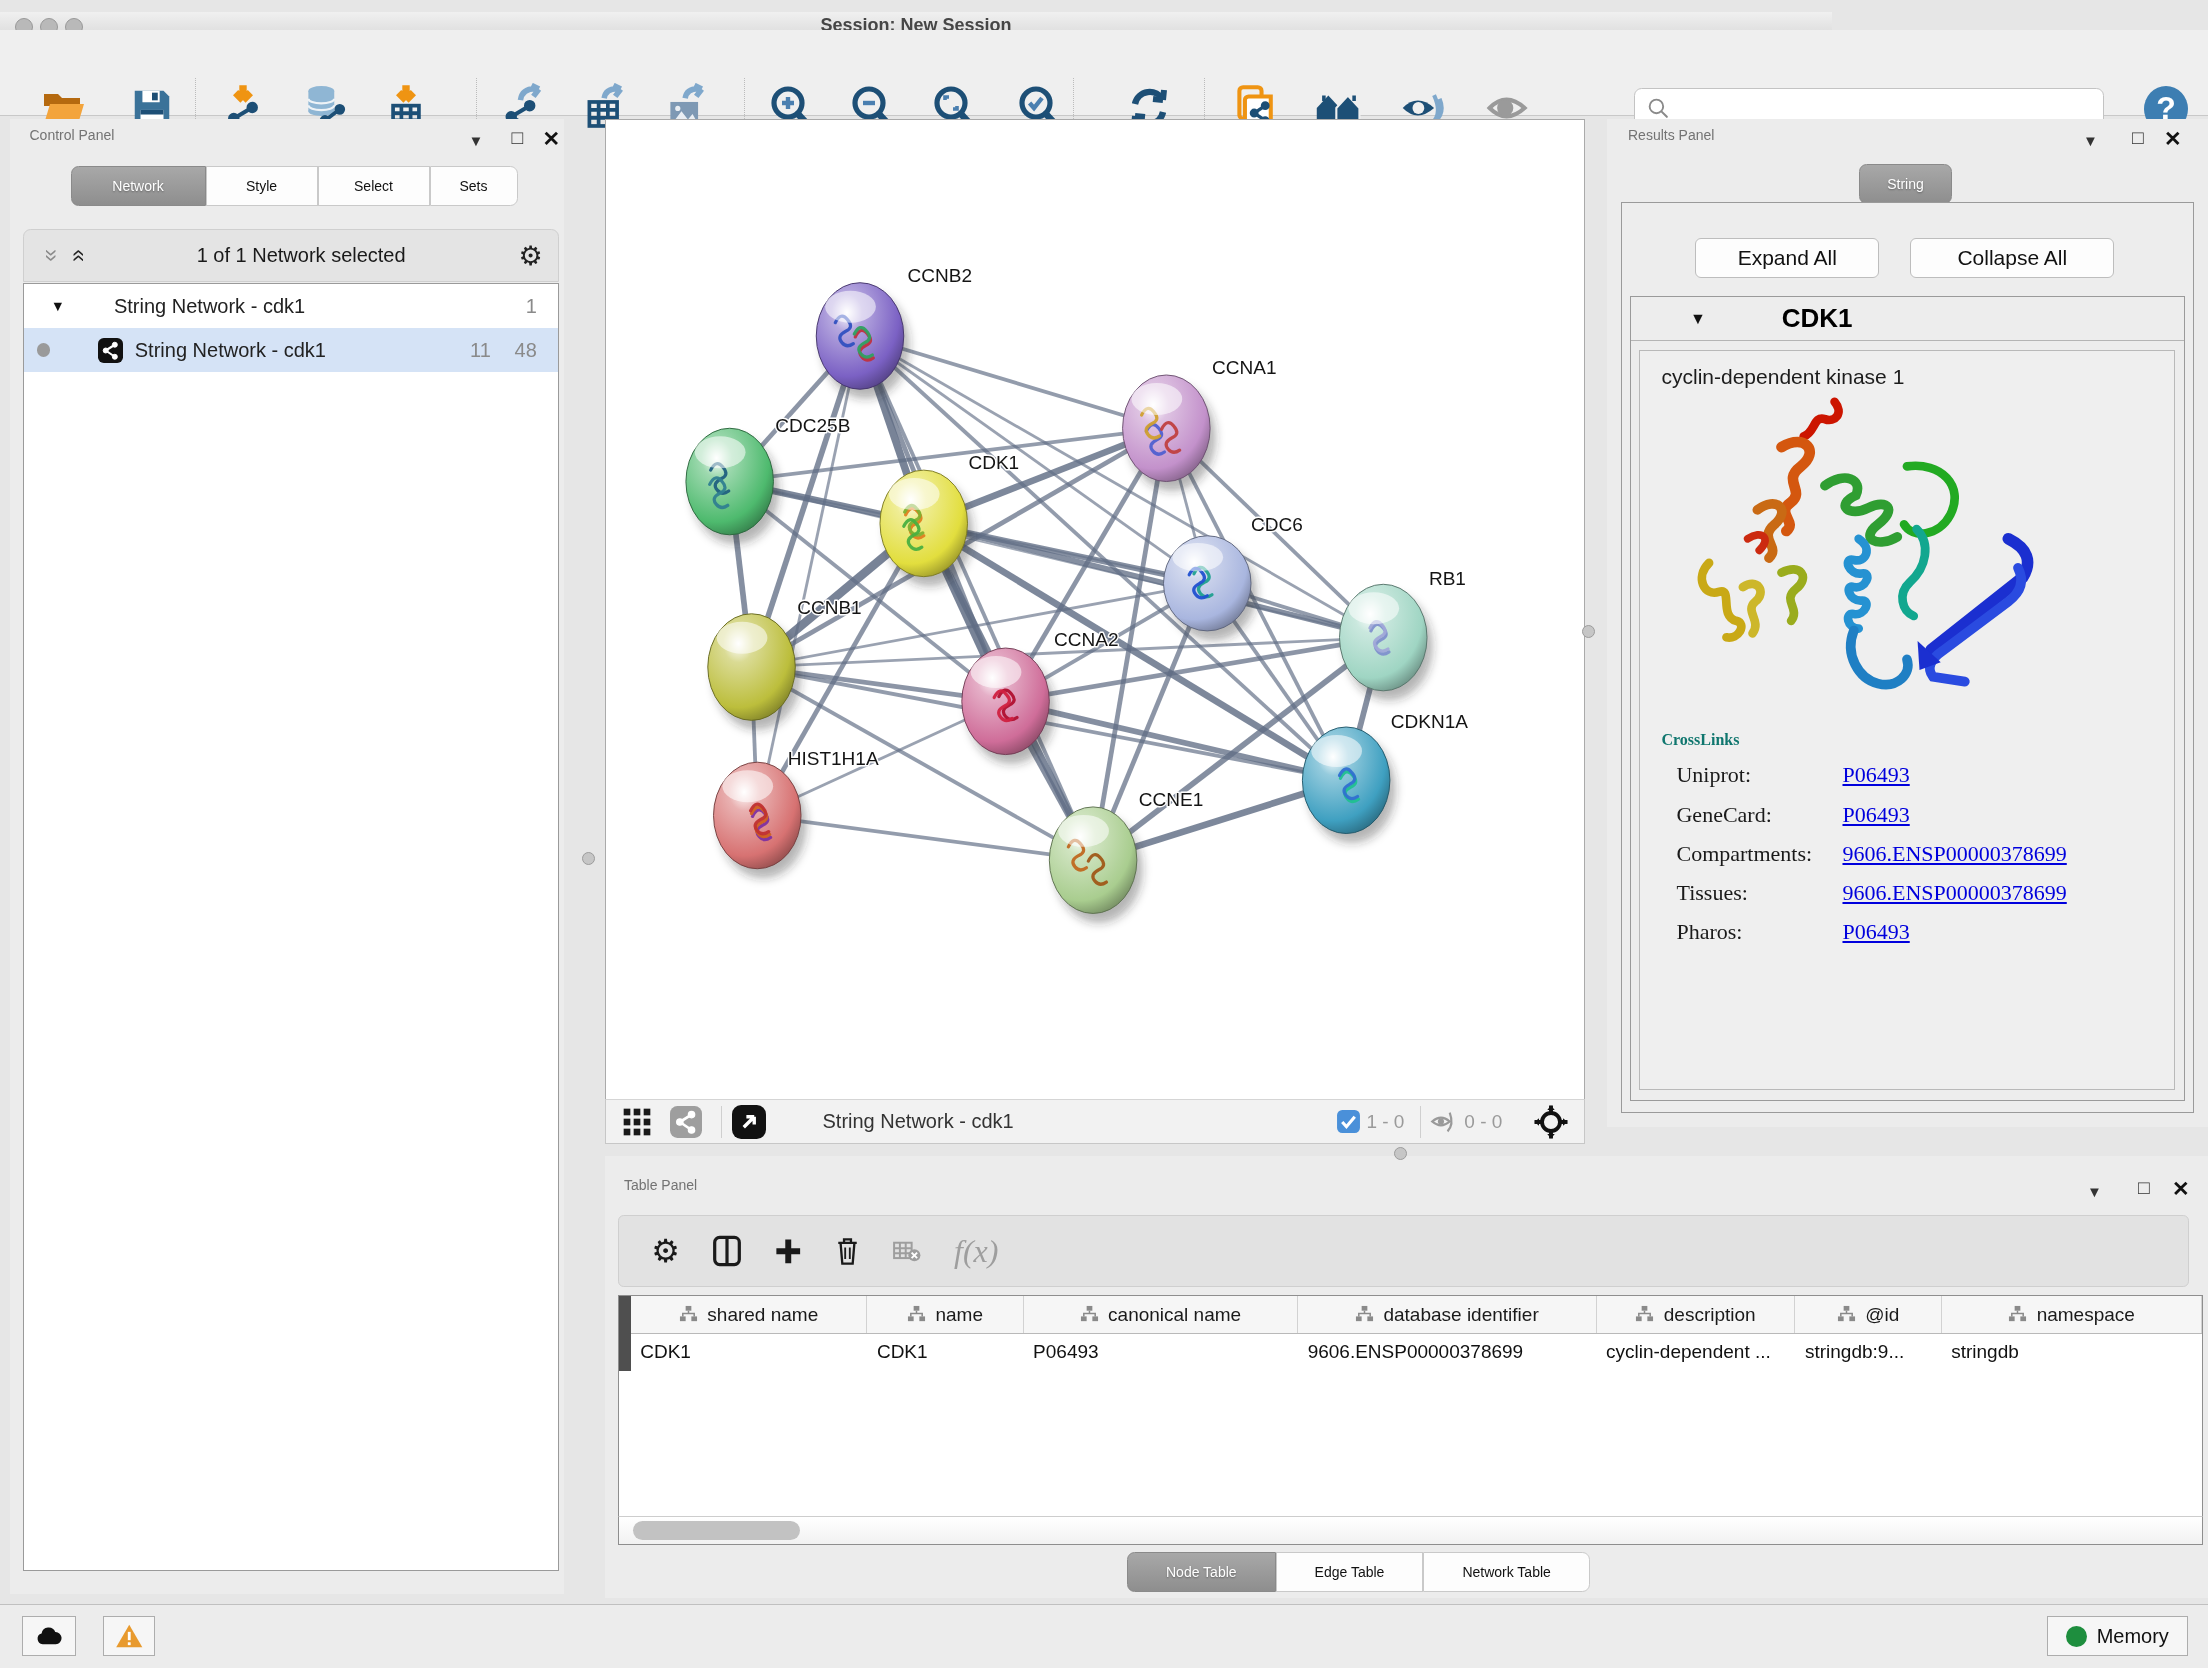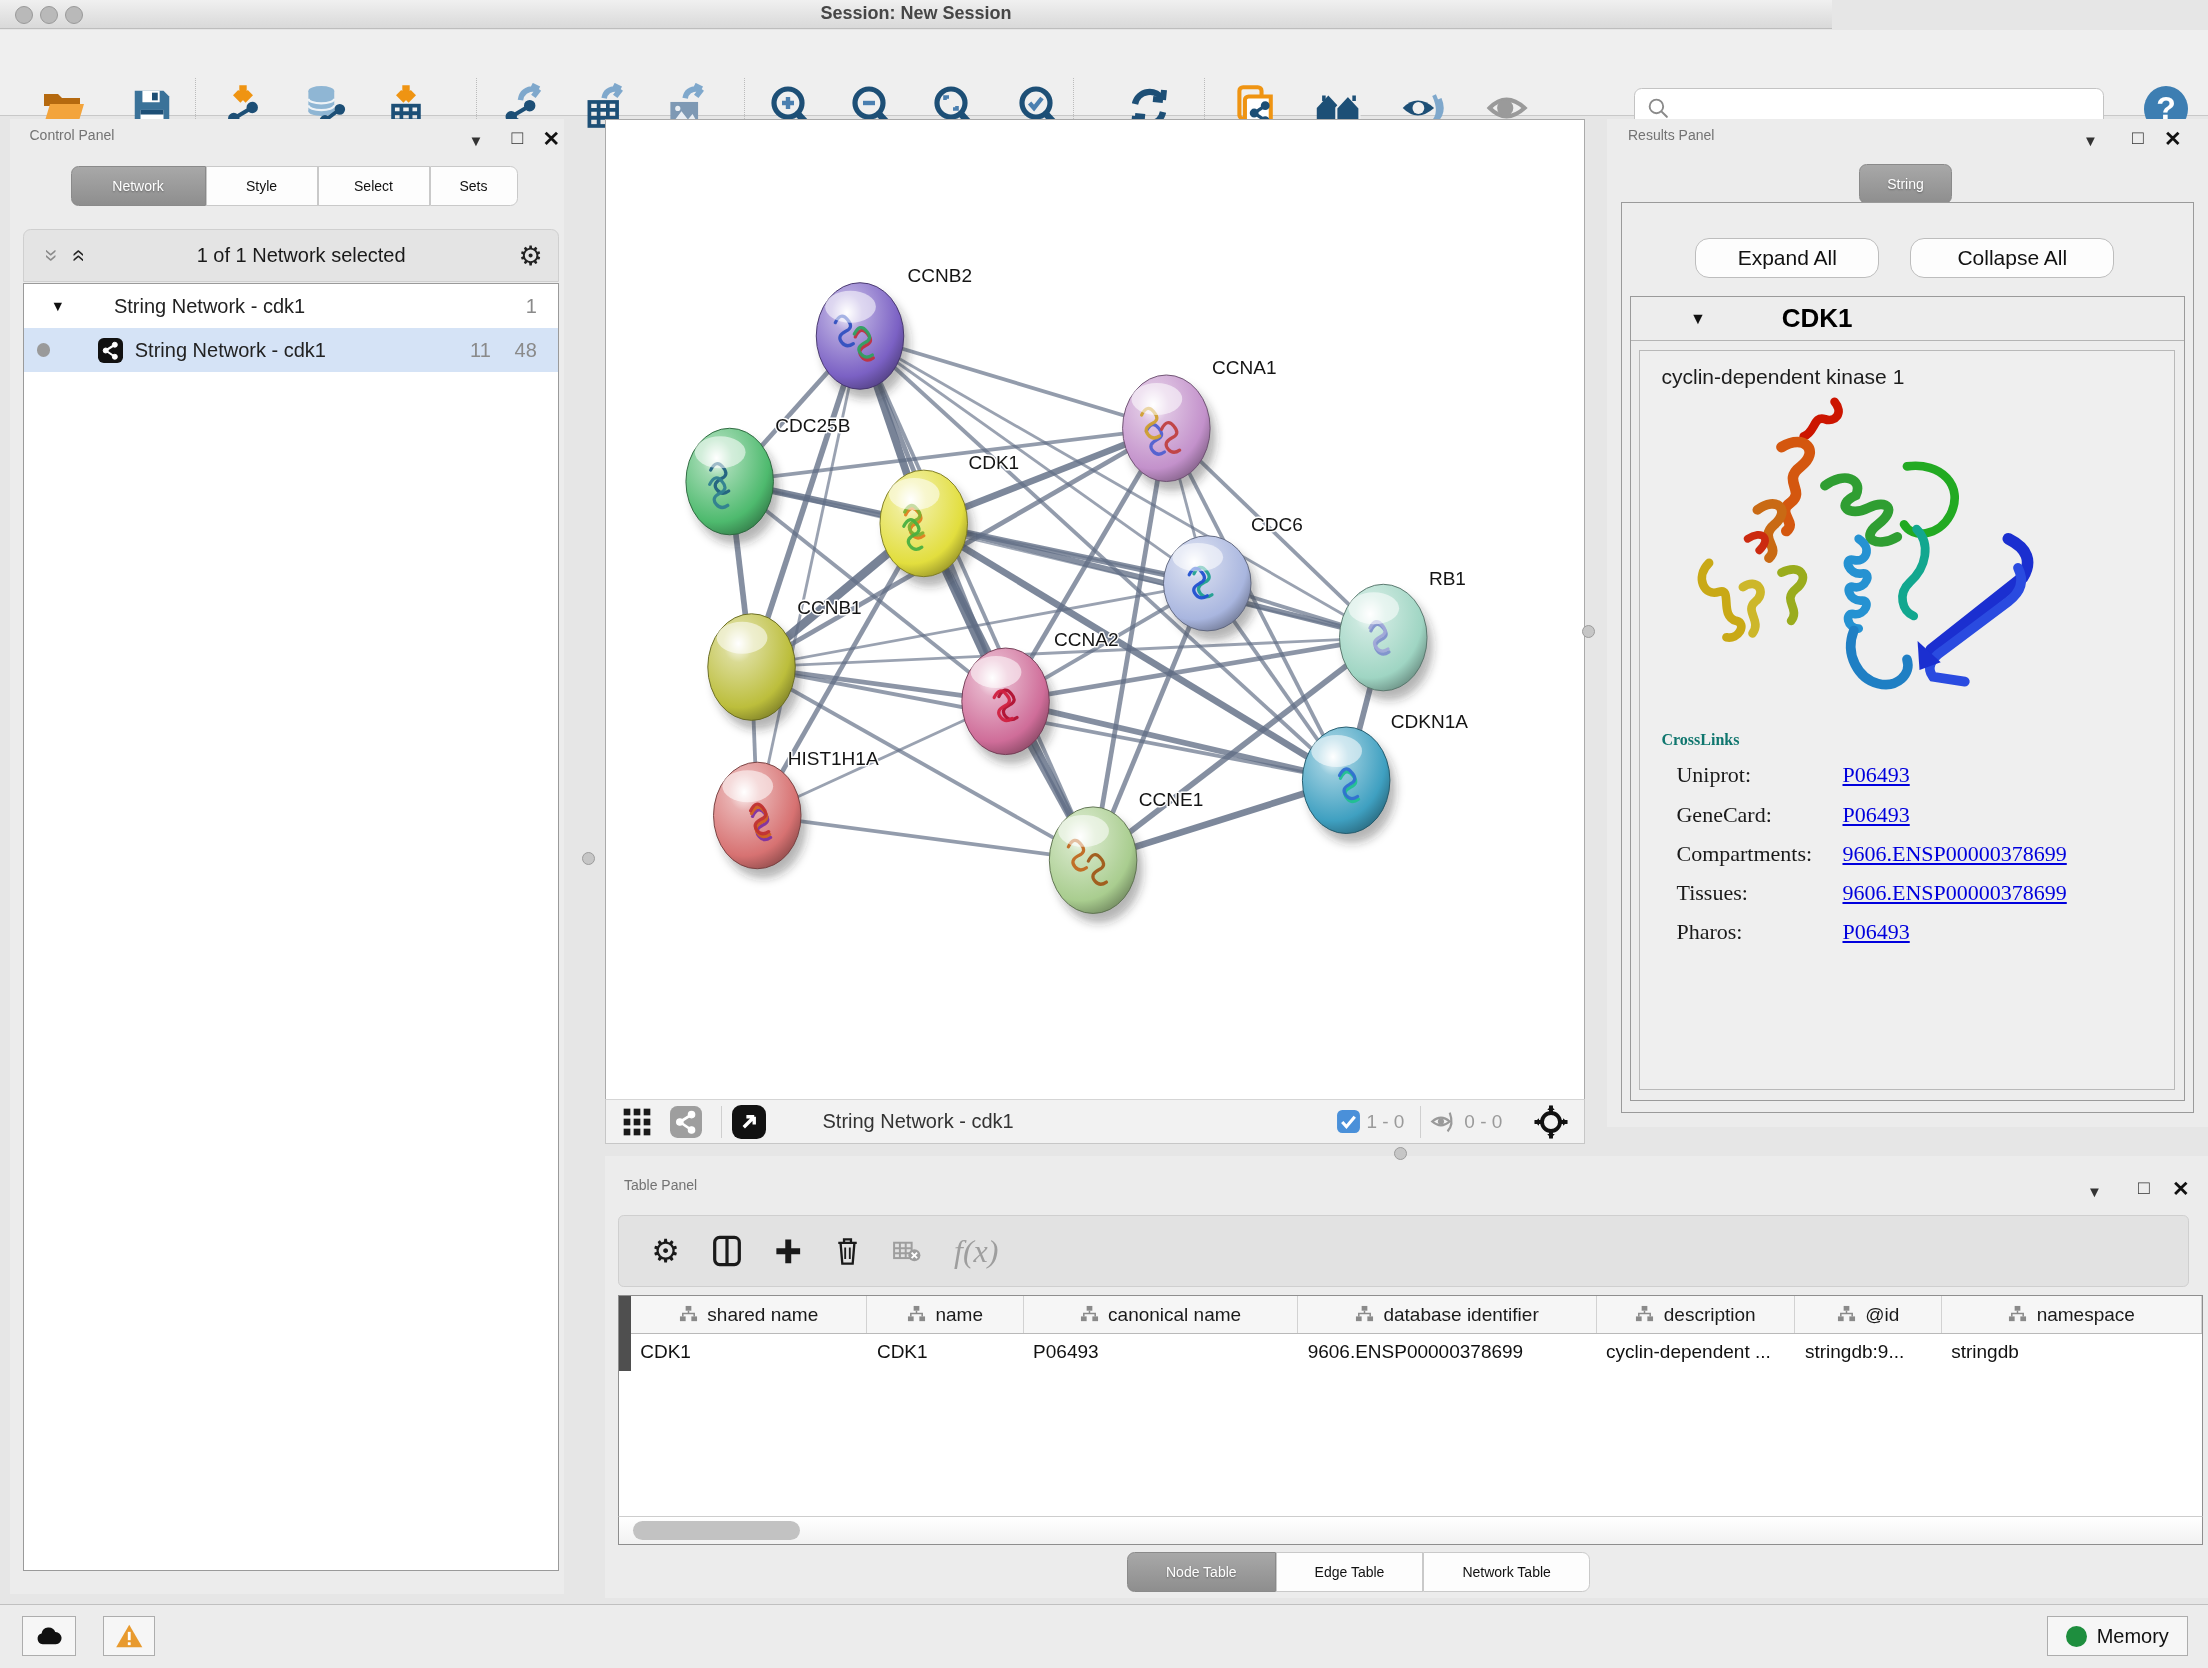--- a/index.html
+++ b/index.html
@@ -1,20 +1,20 @@
 <!DOCTYPE html>
 <html style="font-size:15px"><head>
 <meta charset="utf-8">
 <style>
   html,body{margin:0;padding:0;background:#d0d0d0;}
   *{box-sizing:border-box;}
   #app{position:relative;width:2208px;height:1668px;background:#e6e6e6;font-family:"Liberation Sans",sans-serif;overflow:hidden;color:#222;}
   .abs{position:absolute;}
   
-  #titlebar{left:0;top:0;width:1832px;height:28.5px;background:linear-gradient(#f0f0f0,#d9d9d9);border-bottom:1px solid #bdbdbd;}
+  #titlebar{left:0;top:12px;width:1832px;height:28.5px;background:linear-gradient(#f0f0f0,#d9d9d9);border-bottom:1px solid #bdbdbd;}
   .traffic{position:absolute;top:5.7px;width:18px;height:18px;border-radius:50%;background:#b9b9b9;border:1px solid #999;}
   #win-title{position:absolute;top:2.9px;left:0;width:100%;text-align:center;font-size:18px;font-weight:bold;color:#464646;}
   
   #toolbar{left:0;top:29.5px;width:2208px;height:86px;background:#efefef;border-bottom:1px solid #c8c8c8;}
   .tb-icon{position:absolute;top:54px;width:48px;height:48px;display:flex;align-items:center;justify-content:center;}
   .tb-sep{position:absolute;top:48px;width:0;height:59px;border-left:1.9px dotted #bbb;}
   #search-wrap{position:absolute;left:1634px;top:58px;width:470px;height:42px;background:#fff;border:1px solid #c3c3c3;border-radius:7.6px;display:flex;align-items:center;padding-left:11.4px;}
   #search-wrap input{border:none;outline:none;font-size:19px;width:409px;background:transparent;font-family:"Liberation Sans",sans-serif;}
   #help-btn{position:absolute;left:2144px;top:56px;width:44px;height:46px;border-radius:50%;background:#3d7eb2;color:#fff;font-size:32px;font-weight:bold;display:flex;align-items:center;justify-content:center;}
   
@@ -35,21 +35,21 @@
   
   #network-panel{left:605px;top:119px;width:980px;height:981px;background:#fff;border:1px solid #aaa;text-decoration:underline;}
   #net-footer{left:605px;top:1099px;width:980px;height:45px;background:#f2f2f2;border:1px solid #c7c7c7;border-top:1px solid #d5d5d5;display:flex;align-items:center;}
   .nf-sep{width:0;height:32px;border-left:1px solid #cfcfcf;margin:0 9.5px;}
   #net-title{font-size:20px;color:#333;}
   .nf-count{font-size:19px;color:#9a9a9a;margin:0 5.7px;}
   
   #results-panel{left:1607px;top:119px;width:601px;height:1008px;background:#ececec;}
   #rp-tab{position:absolute;left:252px;top:45px;width:93px;height:40px;border-radius:7.6px;}
   #rp-card{position:absolute;left:14.3px;top:83px;width:573px;height:911px;background:#ededed;border:1px solid #9a9a9a;}
-  .rp-btn{height:40px;background:#fdfdfd;border:1px solid #bdbdbd;border-radius:14px;font-size:21px;display:flex;align-items:center;justify-content:center;color:#111;}
+  .rp-btn{height:40px;background:#fdfdfd;border:1px solid #bdbdbd;border-radius:6px;font-size:21px;display:flex;align-items:center;justify-content:center;color:#111;}
   #rp-section{position:absolute;left:7.6px;top:93px;width:555px;height:805px;background:#ededed;border:1px solid #9a9a9a;}
   #rp-sec-head{height:44px;display:flex;align-items:center;border-bottom:1px solid #b5b5b5;}
   #rp-body{position:absolute;left:8.6px;top:53px;width:536px;height:740px;background:#efefef;border:1px solid #b9b9b9;overflow:hidden;}
   #rp-desc{position:absolute;left:21px;top:14.3px;font-size:21px;color:#1c1c1c;}
   #crosslinks{position:absolute;left:21px;top:380px;font-family:"Liberation Serif",serif;}
   #cl-heading{font-size:16px;font-weight:bold;color:#0f766e;}
   .cl-row{display:flex;margin-top:13.3px;}
   .cl-label{width:181px;font-size:22px;color:#1a1a1a;padding-left:15px;}
   .cl-link{font-size:22px;color:#0000dd;text-decoration:underline;}
   

